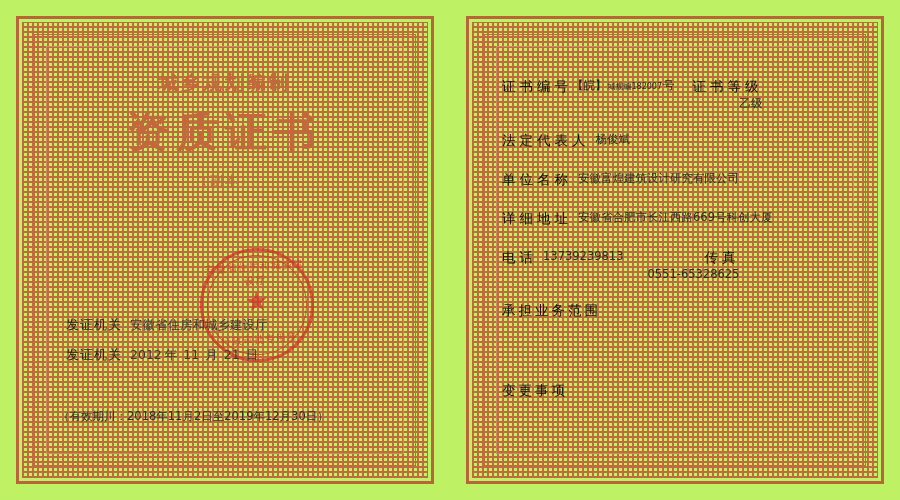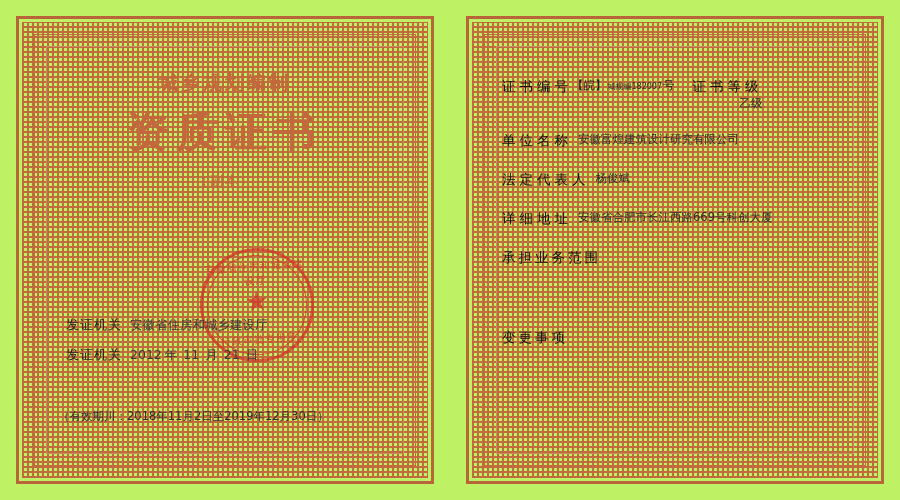--- a/index.html
+++ b/index.html
@@ -324,34 +324,42 @@
           </span>
           <span>号</span>
         </span>
         <span class="inline-pair">
           <span class="field-label">证书等级</span>
           <span class="field-value">乙级</span>
         </span>
       </div>
 
       <div class="field-row">
+        <span class="field-label">法定代表人</span>
+        <span class="field-value">杨俊斌</span>
+      </div>
+
+      <div class="field-row">
         <span class="field-label">单位名称</span>
         <span class="field-value">安徽富煌建筑设计研究有限公司</span>
       </div>
 
       <div class="field-row">
-        <span class="field-label">法定代表人</span>
-        <span class="field-value">杨俊斌</span>
-      </div>
-
-      <div class="field-row">
         <span class="field-label">详细地址</span>
         <span class="field-value">安徽省合肥市长江西路669号科创大厦</span>
       </div>
 
+      <div class="field-row">
+        <span class="field-label">电话</span>
+        <span class="field-value">13739239813</span>
+        <span class="inline-pair">
+          <span class="field-label">传真</span>
+          <span class="field-value">0551-65328625</span>
+        </span>
+      </div>
 
       <div class="section-title sec-business">承担业务范围</div>
 
       <div class="section-title sec-change">变更事项</div>
 
     </div>
   </div>
 
 </div>
 

